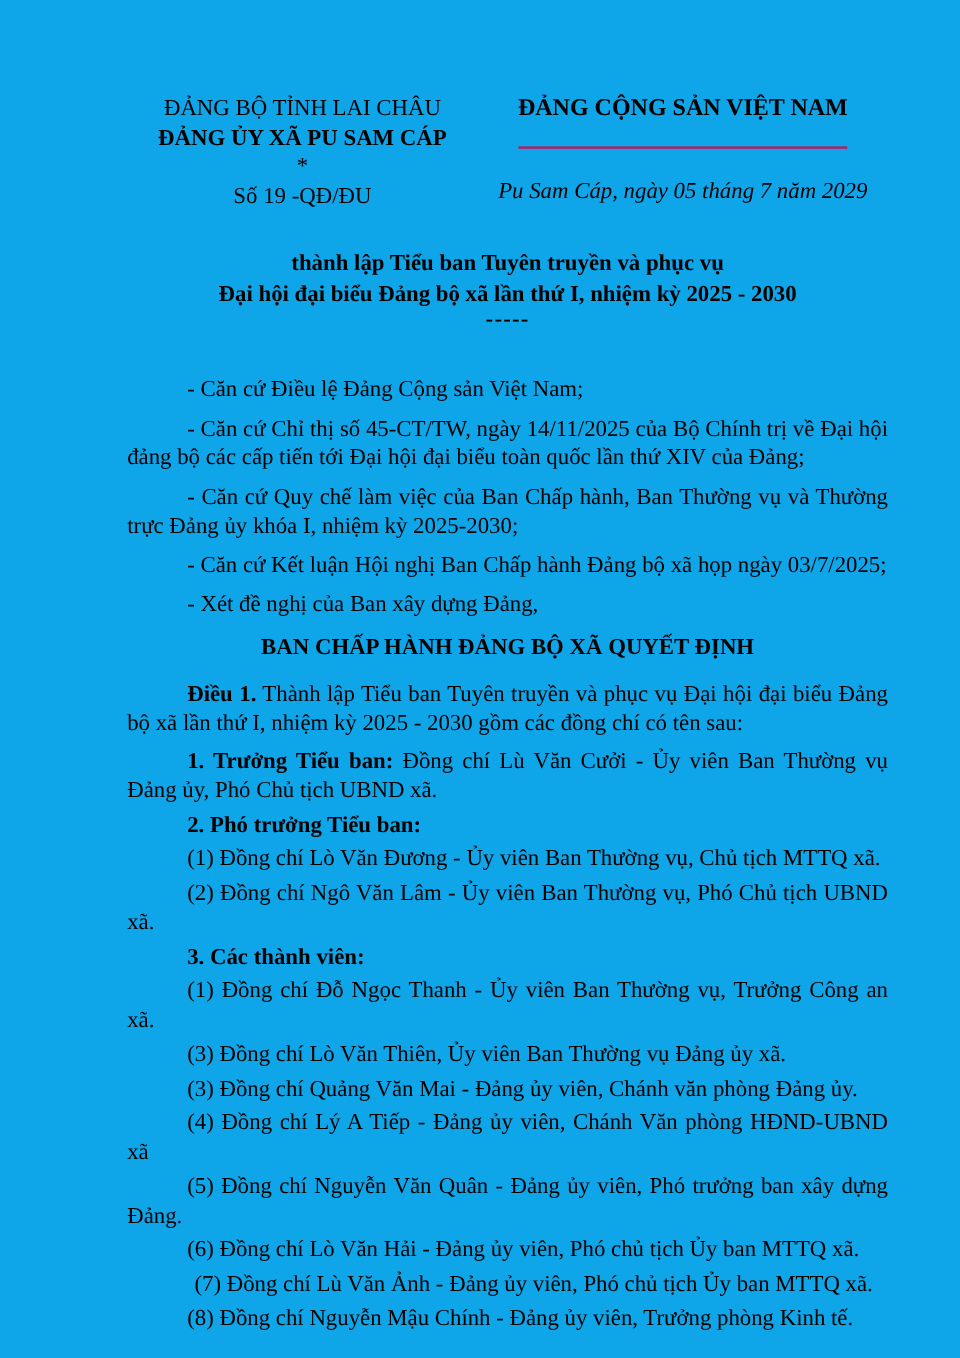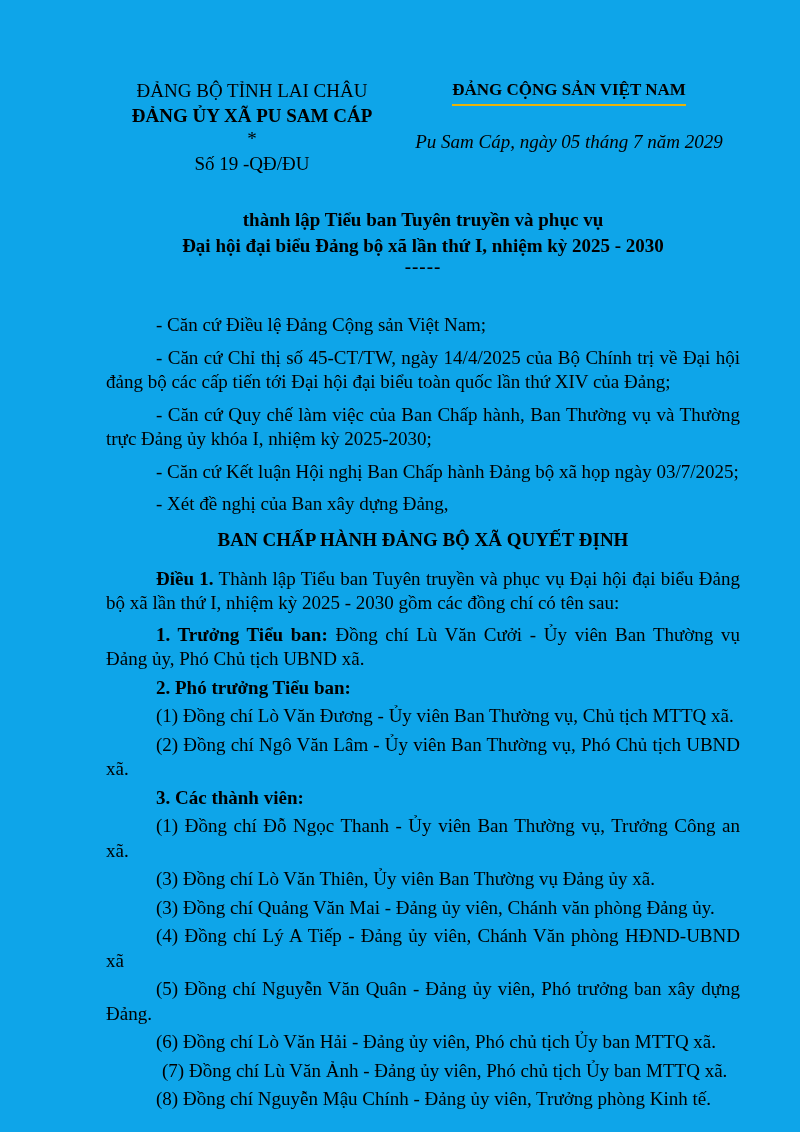--- a/index.html
+++ b/index.html
@@ -48,25 +48,25 @@
     font-size: 19px;
     line-height: 24px;
     margin-top: 5px;
   }
   .header-right {
     flex: 1;
     text-align: center;
   }
   .party-name {
     display: inline-block;
-    font-size: 17px;
+    font-size: 20px;
     font-weight: bold;
     line-height: 24px;
-    border-bottom: 2px solid #eab308;
-    padding-bottom: 2px;
+    border-bottom: 2px solid #be185d;
+    padding-bottom: 20px;
     white-space: nowrap;
   }
   .place-date {
     font-size: 19px;
     font-style: italic;
     line-height: 24px;
     margin-top: 24px;
     white-space: nowrap;
   }
   
@@ -136,21 +136,21 @@
   <div class="title-block">
     <div class="subtitle">thành lập Tiểu ban Tuyên truyền và phục vụ</div>
     <div class="subtitle">Đại hội đại biểu Đảng bộ xã lần thứ I, nhiệm kỳ 2025 - 2030</div>
     <div class="separator">-----</div>
   </div>
 
   <div class="body-block">
 
     <div class="preamble">
       <p class="para indent">- Căn cứ Điều lệ Đảng Cộng sản Việt Nam;</p>
-      <p class="para indent">- Căn cứ Chỉ thị số 45-CT/TW, ngày 14/4/2025 của Bộ Chính trị về Đại hội đảng bộ các cấp tiến tới Đại hội đại biểu toàn quốc lần thứ XIV của Đảng;</p>
+      <p class="para indent">- Căn cứ Chỉ thị số 45-CT/TW, ngày 14/11/2025 của Bộ Chính trị về Đại hội đảng bộ các cấp tiến tới Đại hội đại biểu toàn quốc lần thứ XIV của Đảng;</p>
       <p class="para indent">- Căn cứ Quy chế làm việc của Ban Chấp hành, Ban Thường vụ và Thường trực Đảng ủy khóa I, nhiệm kỳ 2025-2030;</p>
       <p class="para indent">- Căn cứ Kết luận Hội nghị Ban Chấp hành Đảng bộ xã họp ngày 03/7/2025;</p>
       <p class="para indent">- Xét đề nghị của Ban xây dựng Đảng,</p>
     </div>
 
     <div class="section-heading">BAN CHẤP HÀNH ĐẢNG BỘ XÃ QUYẾT ĐỊNH</div>
 
     <p class="para indent article-para"><span class="bold">Điều 1.</span><span> Thành lập Tiểu ban Tuyên truyền và phục vụ Đại hội đại biểu Đảng bộ xã lần thứ I, nhiệm kỳ 2025 - 2030 gồm các đồng chí có tên sau:</span></p>
 
     <p class="para indent"><span class="bold">1. Trưởng Tiểu ban:</span><span> Đồng chí Lù Văn Cưởi - Ủy viên Ban Thường vụ Đảng ủy, Phó Chủ tịch UBND xã.</span></p>

